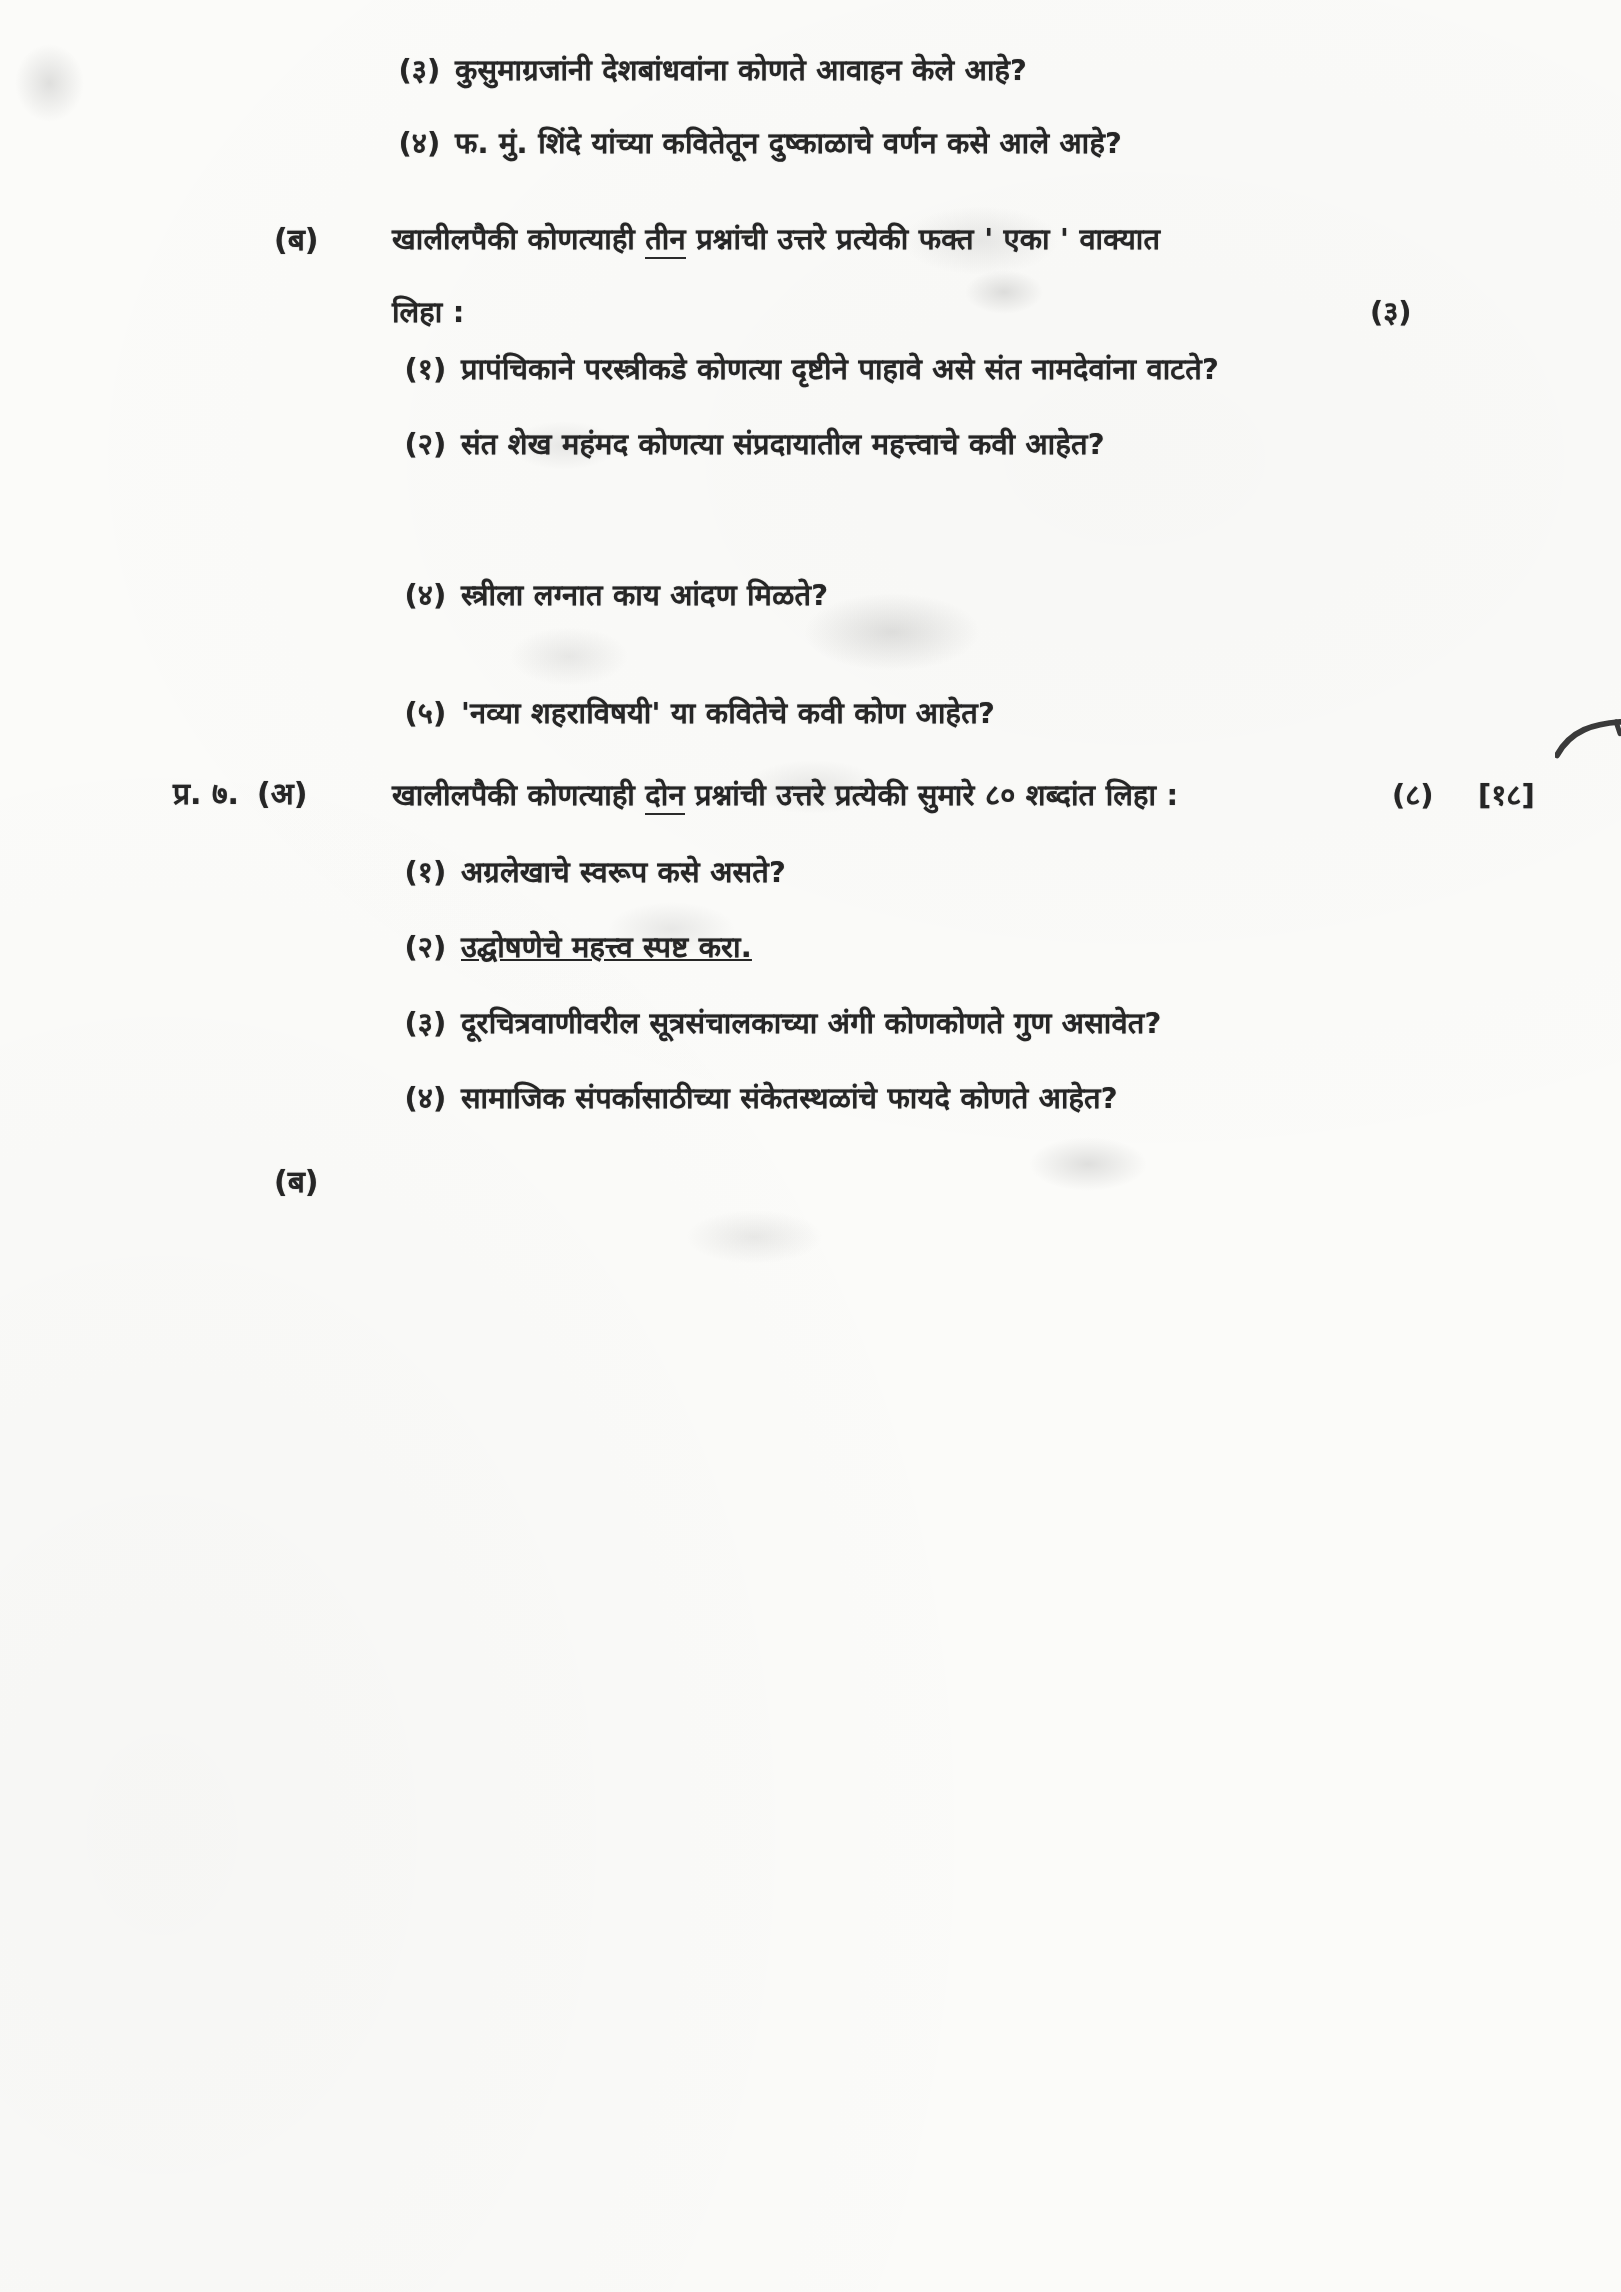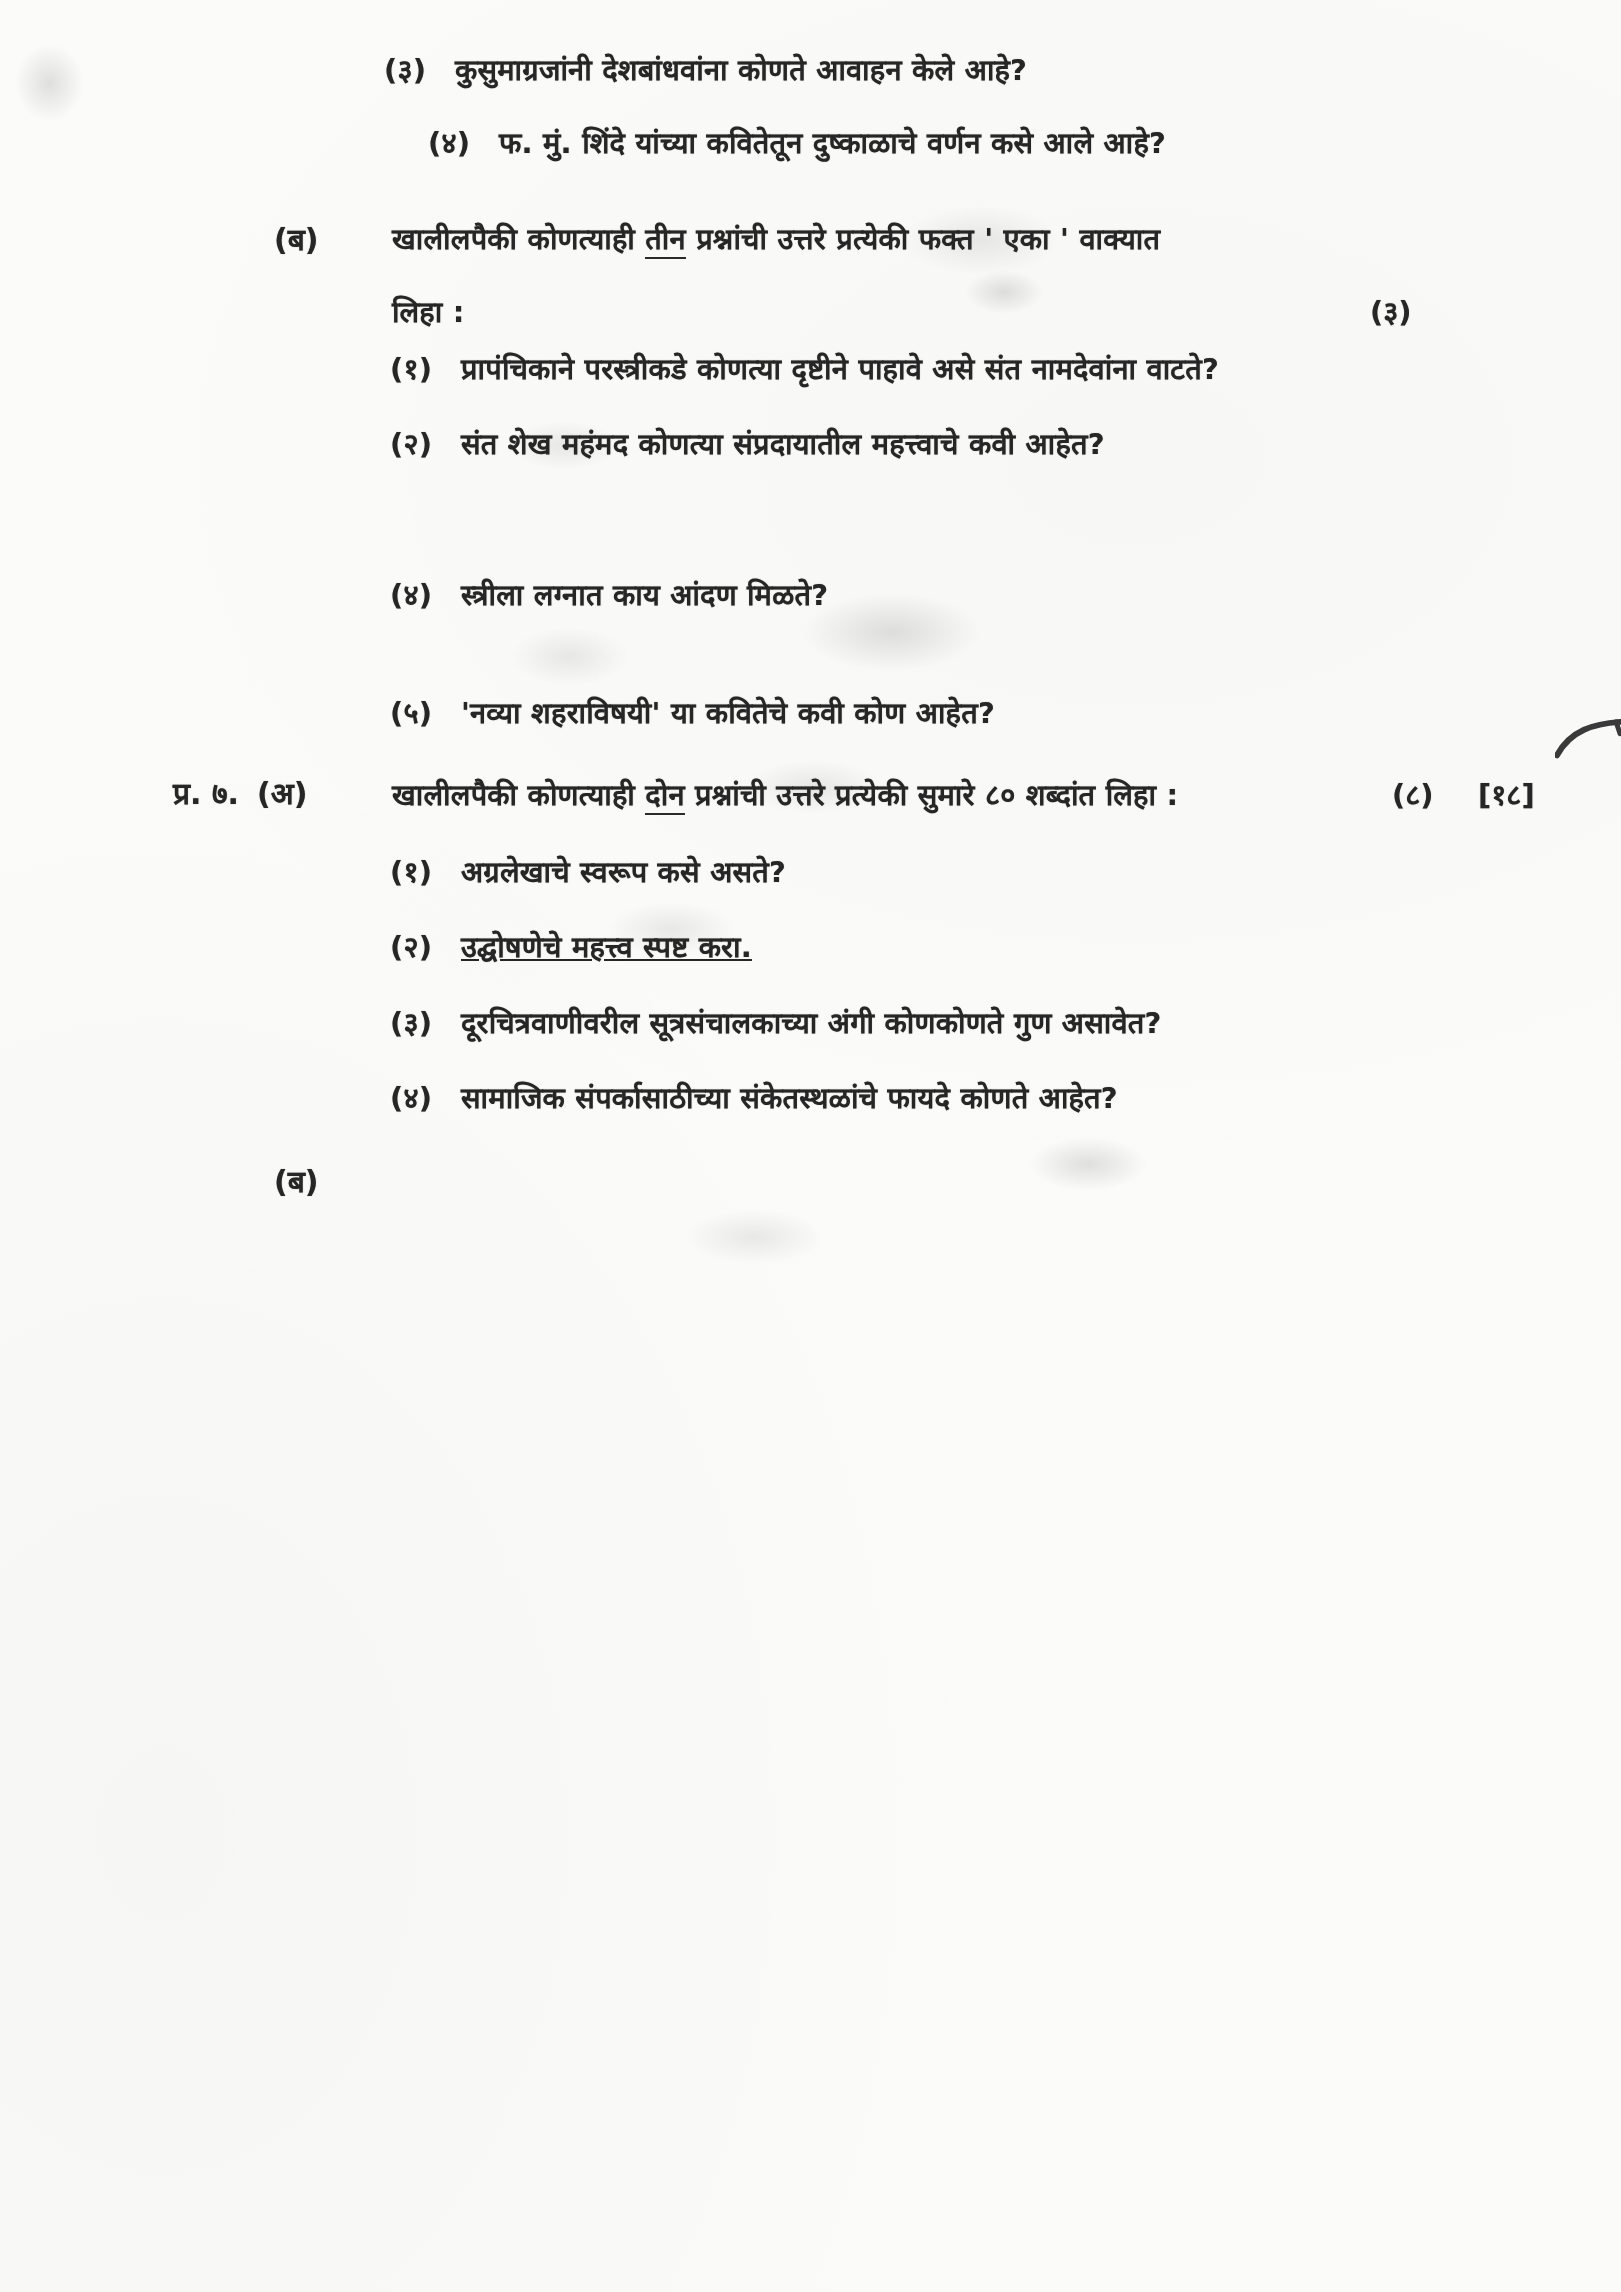--- a/index.html
+++ b/index.html
@@ -7,20 +7,21 @@
     position:relative;
     width:1621px;height:2293px;
     margin:0 auto;
     background:
       radial-gradient(1176px 784px at 70% 20%, rgba(0,0,0,0.015), rgba(0,0,0,0)),
       radial-gradient(882px 1176px at 10% 80%, rgba(0,0,0,0.02), rgba(0,0,0,0)),
       #fbfbf9;
     overflow:hidden;
     font-family:"DejaVu Sans","Liberation Sans",sans-serif;
     color:#262626;
+    text-align:center;
   }
   .abs{position:absolute;white-space:nowrap;}
   .txt{
     font-size:29px;font-weight:600;letter-spacing:0.2px;
     text-shadow:0 0 1px rgba(30,30,30,0.45);
   }
   .lbl{font-size:30px;font-weight:800;text-shadow:0 0 1px rgba(20,20,20,0.5);}
   .marks{font-size:29px;font-weight:700;text-shadow:0 0 1px rgba(30,30,30,0.45);}
   .und{border-bottom:2.9px solid #2b2b2b;padding-bottom:1px;}
   .num{display:inline-block;min-width:71px;}
@@ -41,21 +42,21 @@
   <div class="blob b1" style="left:804px;top:593px;width:176px;height:78px;"></div>
   <div class="blob b2" style="left:510px;top:627px;width:118px;height:59px;"></div>
   <div class="blob b2" style="left:745px;top:760px;width:137px;height:54px;"></div>
   <div class="blob b2" style="left:608px;top:902px;width:127px;height:54px;"></div>
   <div class="blob b1" style="left:1029px;top:1137px;width:118px;height:54px;"></div>
   <div class="blob b2" style="left:686px;top:1210px;width:137px;height:54px;"></div>
 
   <div class="abs txt" style="left:384px;top:49px;">
     <span class="num">(३)</span><span>कुसुमाग्रजांनी देशबांधवांना कोणते आवाहन केले आहे?</span>
   </div>
-  <div class="abs txt" style="left:384px;top:122px;margin-left:44px;">
+  <div class="abs txt" style="left:384px;top:122px;">
     <span class="num">(४)</span><span>फ. मुं. शिंदे यांच्या कवितेतून दुष्काळाचे वर्णन कसे आले आहे?</span>
   </div>
 
   <div class="abs lbl" style="left:274px;top:218px;">(ब)</div>
   <div class="abs txt" style="left:392px;top:218px;">
     <span>खालीलपैकी कोणत्याही </span><span class="und">तीन</span><span> प्रश्नांची उत्तरे प्रत्येकी फक्त ' एका ' वाक्यात</span>
   </div>
   <div class="abs txt" style="left:392px;top:291px;">लिहा :</div>
   <div class="abs marks" style="left:1370px;top:291px;">(३)</div>
 

